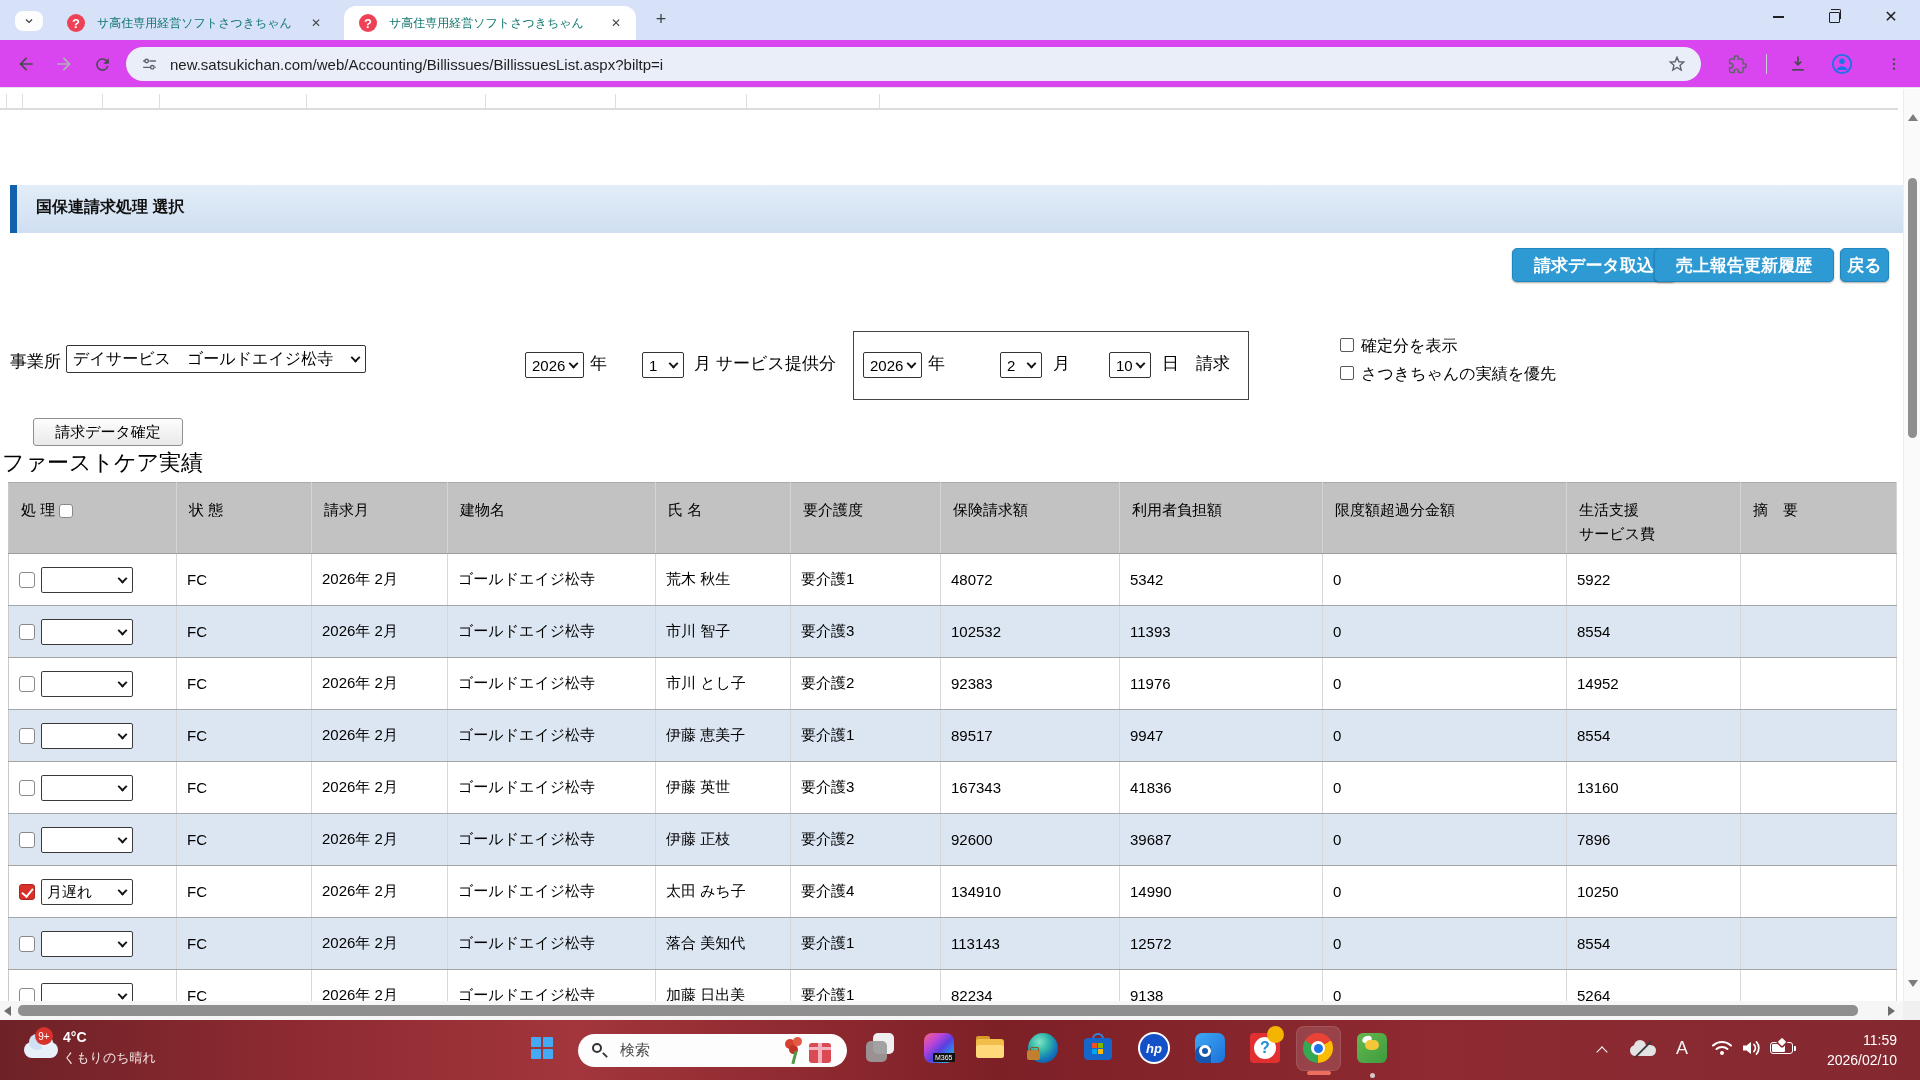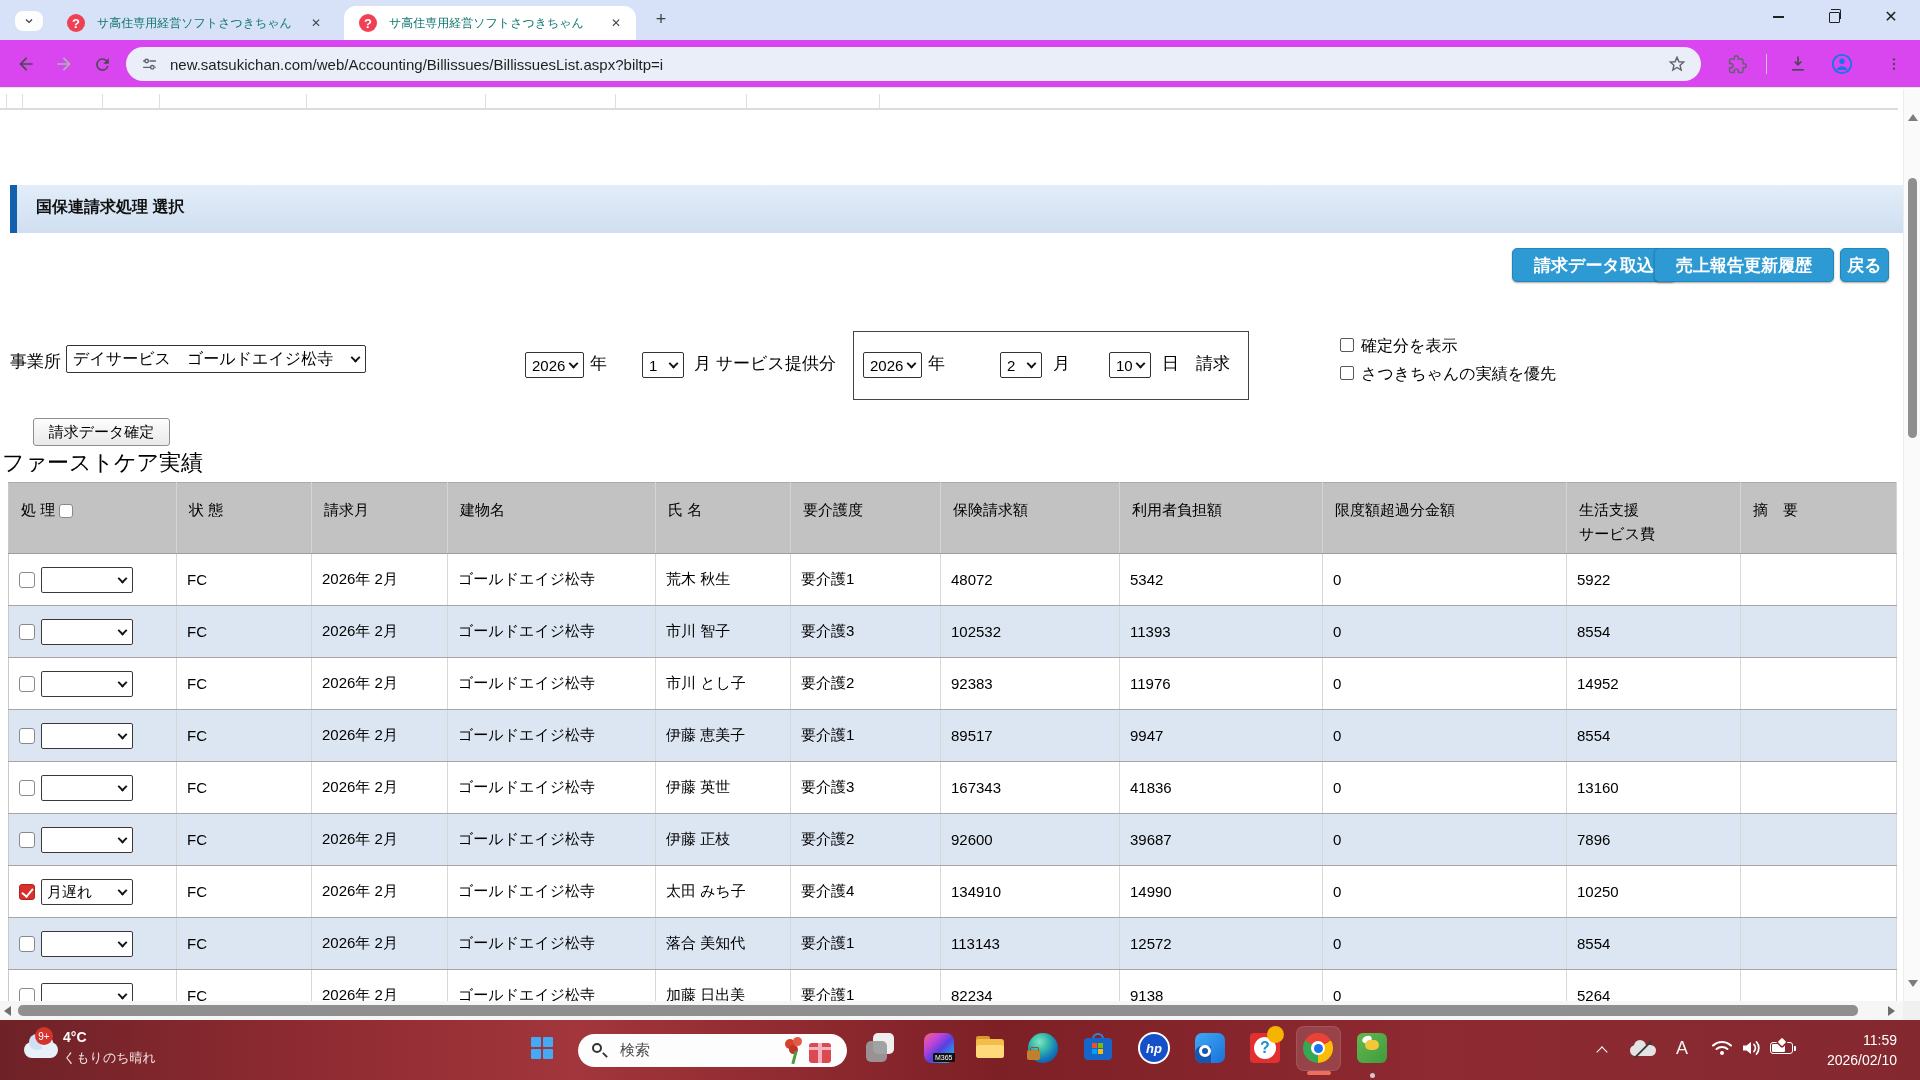--- a/index.html
+++ b/index.html
@@ -63,21 +63,21 @@
 #bill-month { left:1000px; top:263px; width:42px; height:26px; }
 #bill-month-suffix { left:1053px; top:263px; }
 #bill-day { left:1109px; top:263px; width:42px; height:26px; }
 #bill-day-suffix { left:1162px; top:263px; }
 #bill-label { left:1196px; top:263px; }
 .ckb { position:absolute; width:14px; height:14px; border:1px solid #595959; background:#fff; border-radius:2px; }
 #ck1 { left:1340px; top:249px; } #ck2 { left:1340px; top:277px; }
 #ck1-label { left:1361px; top:247px; font-size:16px; }
 #ck2-label { left:1361px; top:275px; font-size:16px; }
 
-#confirm-btn { position:absolute; left:33px; top:329px; width:137px; height:28px; background:linear-gradient(#fdfdfd,#e9e9e9); border:1px solid #8f8f8f; border-radius:3px; font-size:15px; color:#000; display:flex; align-items:center; justify-content:center; }
+#confirm-btn { position:absolute; left:33px; top:329px; width:150px; height:28px; background:linear-gradient(#fdfdfd,#e9e9e9); border:1px solid #8f8f8f; border-radius:3px; font-size:15px; color:#000; display:flex; align-items:center; justify-content:center; }
 #fc-label { position:absolute; left:2px; top:359px; font-size:22px; color:#000; }
 
 
 #datatable { position:absolute; left:8px; top:393px; width:1888px; border-collapse:collapse; table-layout:fixed; font-size:15px; }
 #datatable th { background:#c2c2c2; height:71px; font-weight:normal; text-align:left; vertical-align:top; padding:15px 0 0 12px; border-right:1px solid #d4d4d4; border-bottom:1px solid #9d9d9d; border-top:1px solid #ababab; white-space:pre-line; line-height:24px;margin-top:33px; }
 #datatable td { height:52px; border-bottom:1px solid #a6a6a6; border-right:1px solid #d7d7d7; padding:0 0 0 10px; }
 #datatable tbody tr:nth-child(even) td { background:#dce6f2; }
 #datatable th:first-child, #datatable td:first-child { border-left:1px solid #c9c9c9; }
 .cb { display:inline-block; width:16px; height:16px; border:1px solid #8a8a8a; background:#fff; border-radius:3px; vertical-align:middle; position:relative; }
 .cb.checked { background:#da2f2a; border-color:#b02420; }

